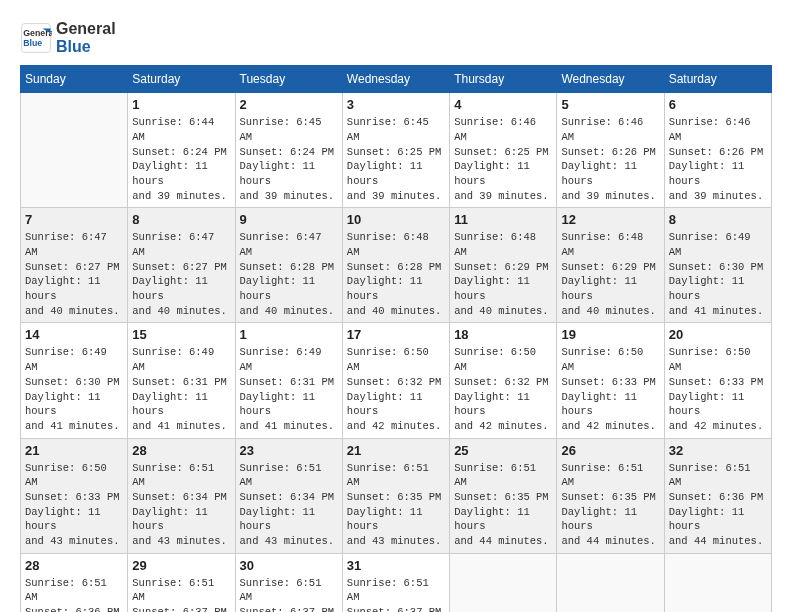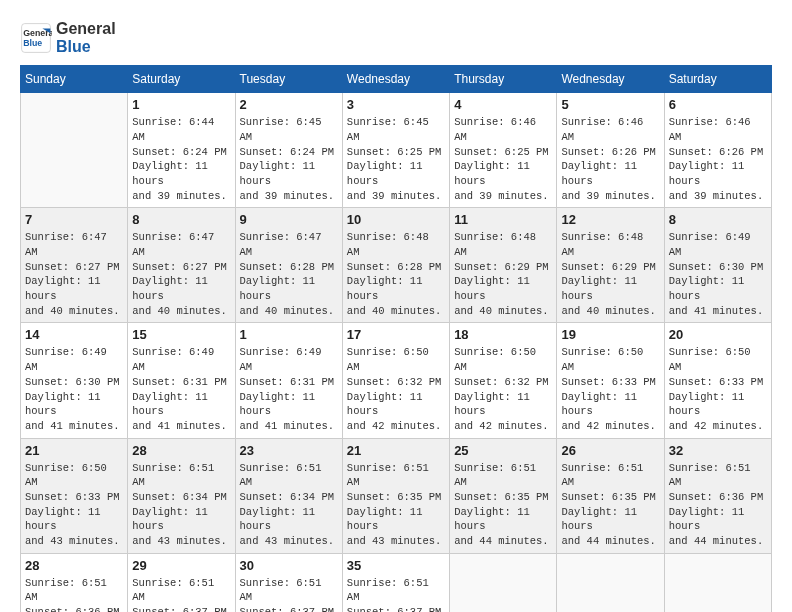--- a/index.html
+++ b/index.html
@@ -239,21 +239,21 @@
         </td>
         <td>
           <div class="day-number">29</div>
           <div class="day-info">Sunrise: 6:51 AM<br>Sunset: 6:37 PM<br>Daylight: 11 hours<br>and 45 minutes.</div>
         </td>
         <td>
           <div class="day-number">30</div>
           <div class="day-info">Sunrise: 6:51 AM<br>Sunset: 6:37 PM<br>Daylight: 11 hours<br>and 45 minutes.</div>
         </td>
         <td>
-          <div class="day-number">35</div>
+          <div class="day-number">31</div>
           <div class="day-info">Sunrise: 6:51 AM<br>Sunset: 6:37 PM<br>Daylight: 11 hours<br>and 46 minutes.</div>
         </td>
         <td class="empty"></td>
         <td class="empty"></td>
         <td class="empty"></td>
       </tr>
     </tbody>
 </table>
 
 </body></html>

